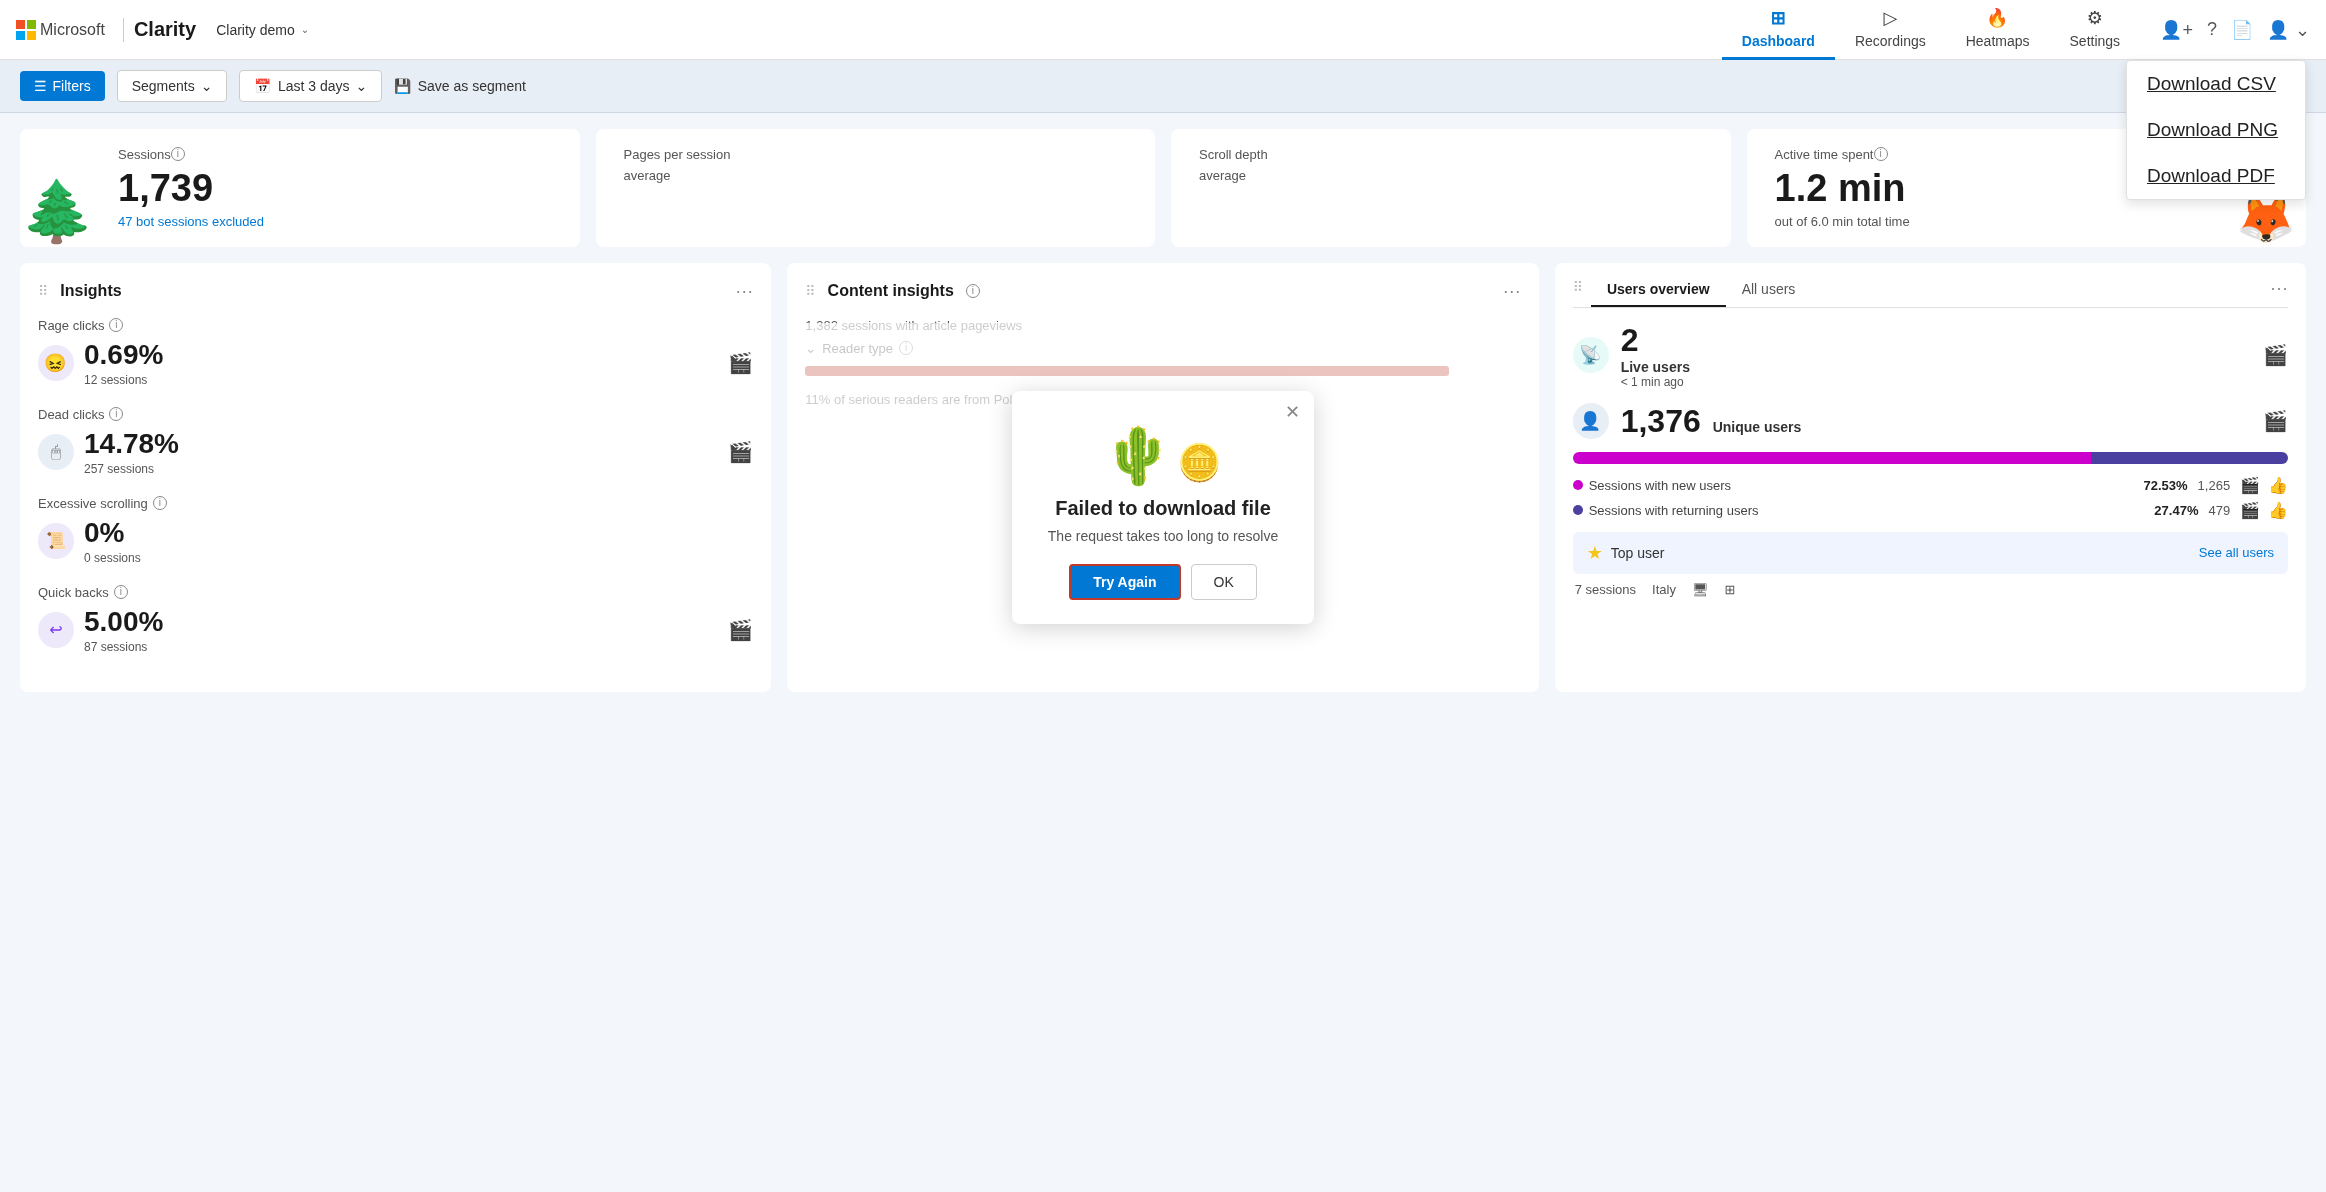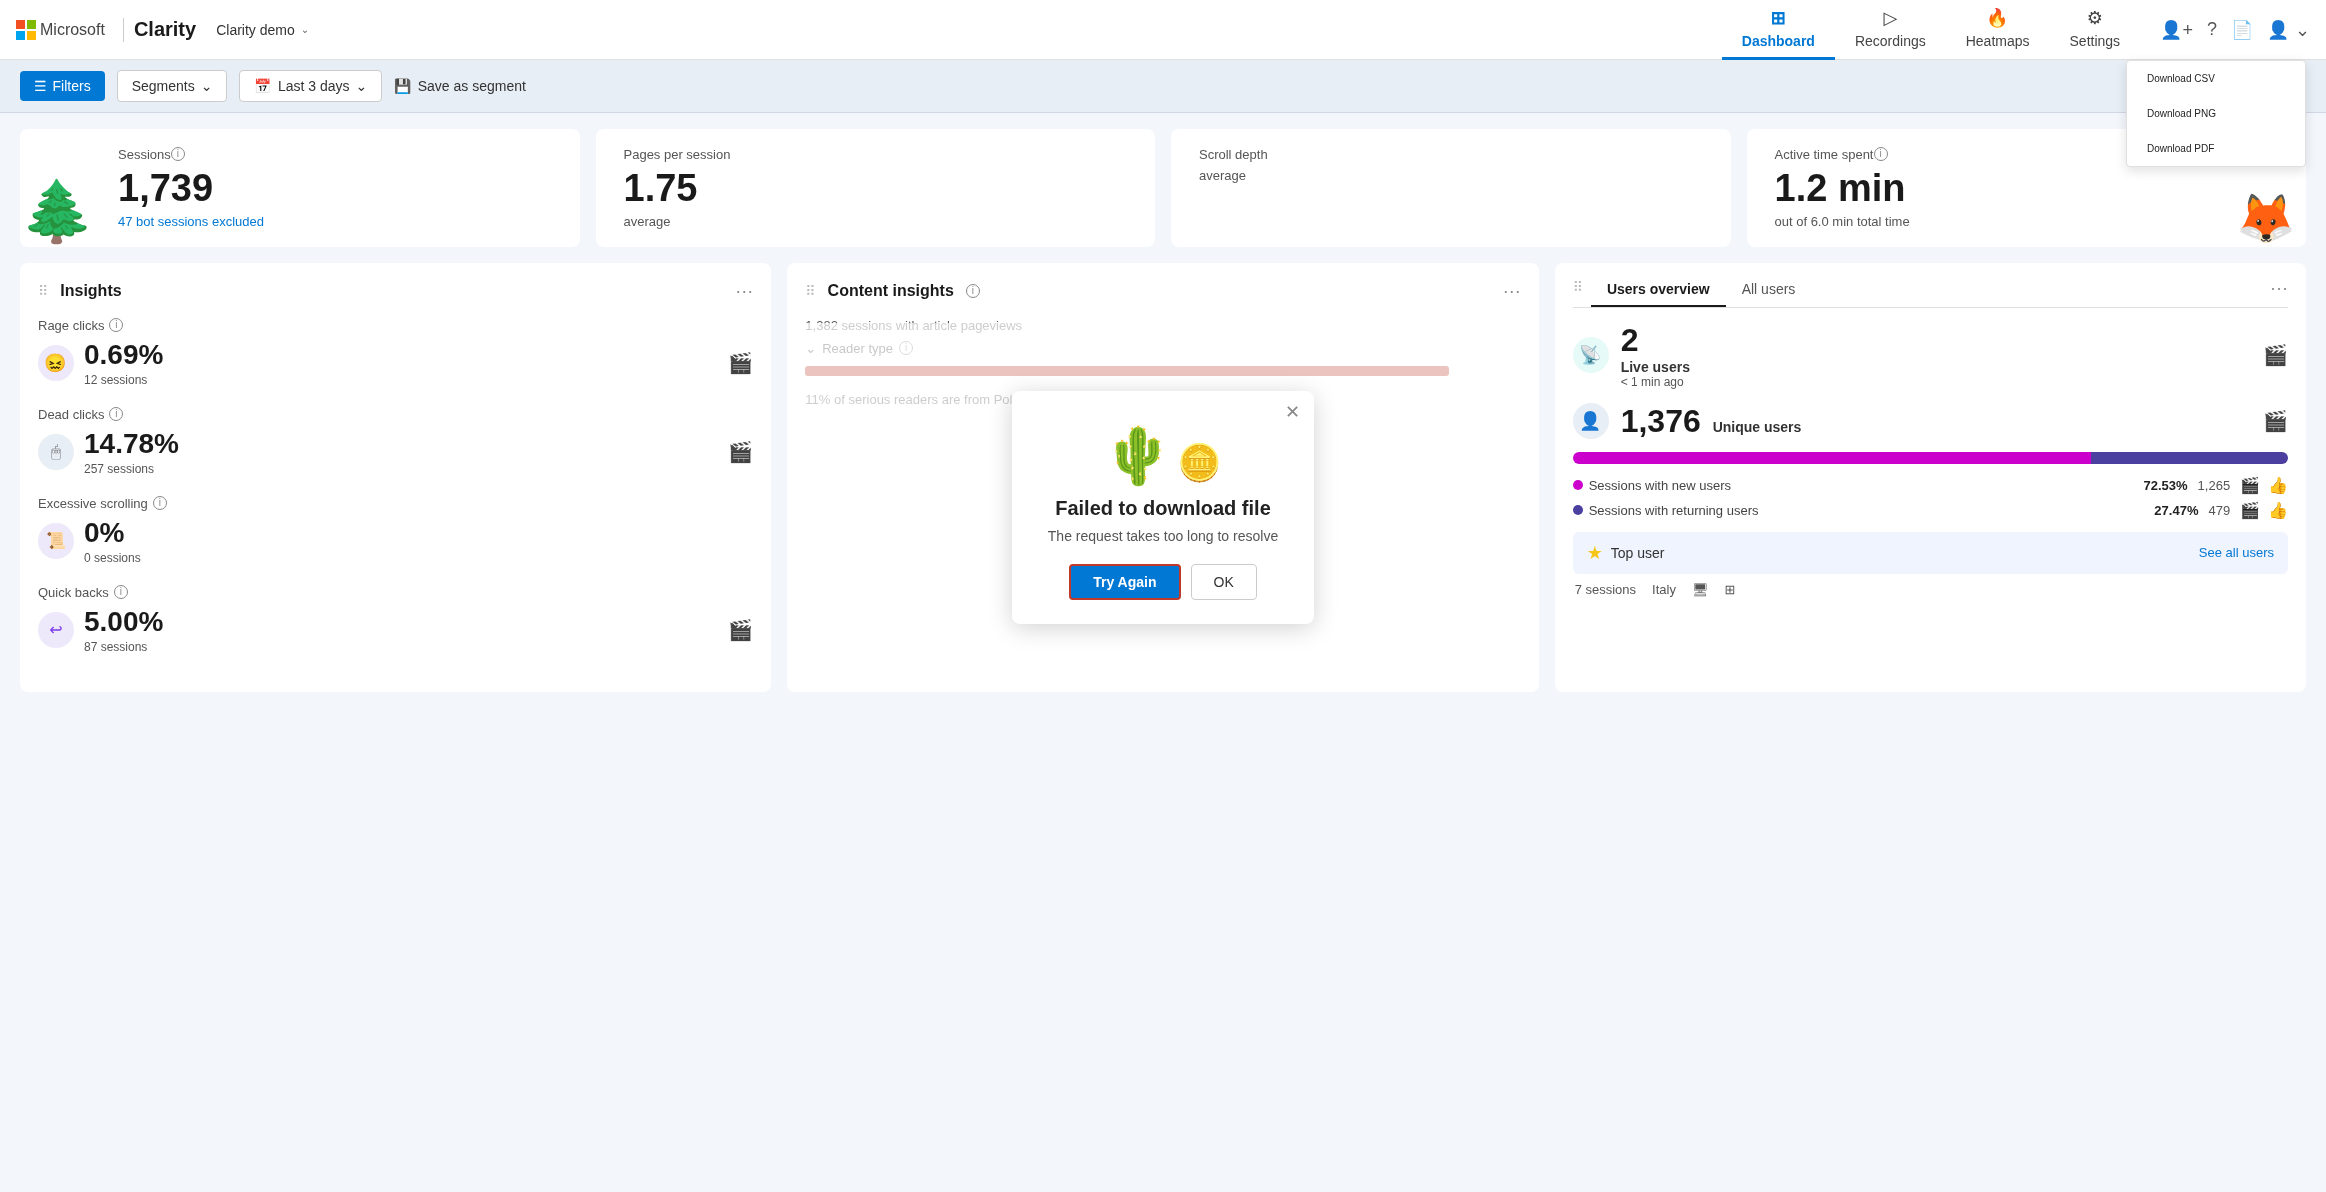--- a/index.html
+++ b/index.html
@@ -132,21 +132,21 @@
     .top-user-label { font-size: 14px; color: #333; font-weight: 500; flex: 1; }
     .top-user-link { font-size: 13px; color: #0078d4; cursor: pointer; }
     .top-user-detail { display: flex; align-items: center; gap: 16px; margin-top: 8px; font-size: 13px; color: #555; padding: 0 2px; }
 
     
     .dropdown-menu {
       position: absolute; right: 20px; top: 60px;
       background: #fff; border: 1px solid #e0e0e0; border-radius: 4px;
       box-shadow: 0 4px 12px rgba(0,0,0,0.12); z-index: 200; min-width: 180px;
     }
-    .dropdown-item { padding: 12px 20px; font-size: 10px; color: #222; cursor: pointer; }
+    .dropdown-item { padding: 12px 20px; font-size: 19px; color: #222; cursor: pointer; text-decoration: underline; }
 
     .info-icon { display: inline-block; width: 14px; height: 14px; border-radius: 50%; border: 1px solid #888; text-align: center; line-height: 12px; font-size: 10px; color: #888; cursor: pointer; }
 
     .cactus-emoji { font-size: 56px; display: inline-block; }
     .coin-emoji { font-size: 36px; display: inline-block; }
     
     
     .ci-red-bar {
       height: 10px; background: #c0392b; border-radius: 3px; width: 90%;
       margin-bottom: 16px;
@@ -238,21 +238,20 @@
         <span class="info-icon">i</span>
       </div>
       <div class="stat-value">1,739</div>
       <div class="stat-sub">47 bot sessions excluded</div>
     </div>
   </div>
   <div class="stat-card">
     <div class="stat-label">
       <span>Pages per session</span>
     </div>
-    <div class="stat-value">1.75</div>
     <div class="stat-sub-gray">average</div>
   </div>
   <div class="stat-card">
     <div class="stat-label">
       <span>Scroll depth</span>
     </div>
     <div class="stat-sub-gray">average</div>
   </div>
   <div class="stat-card" style="position:relative; overflow: hidden;">
     <div class="stat-label">

